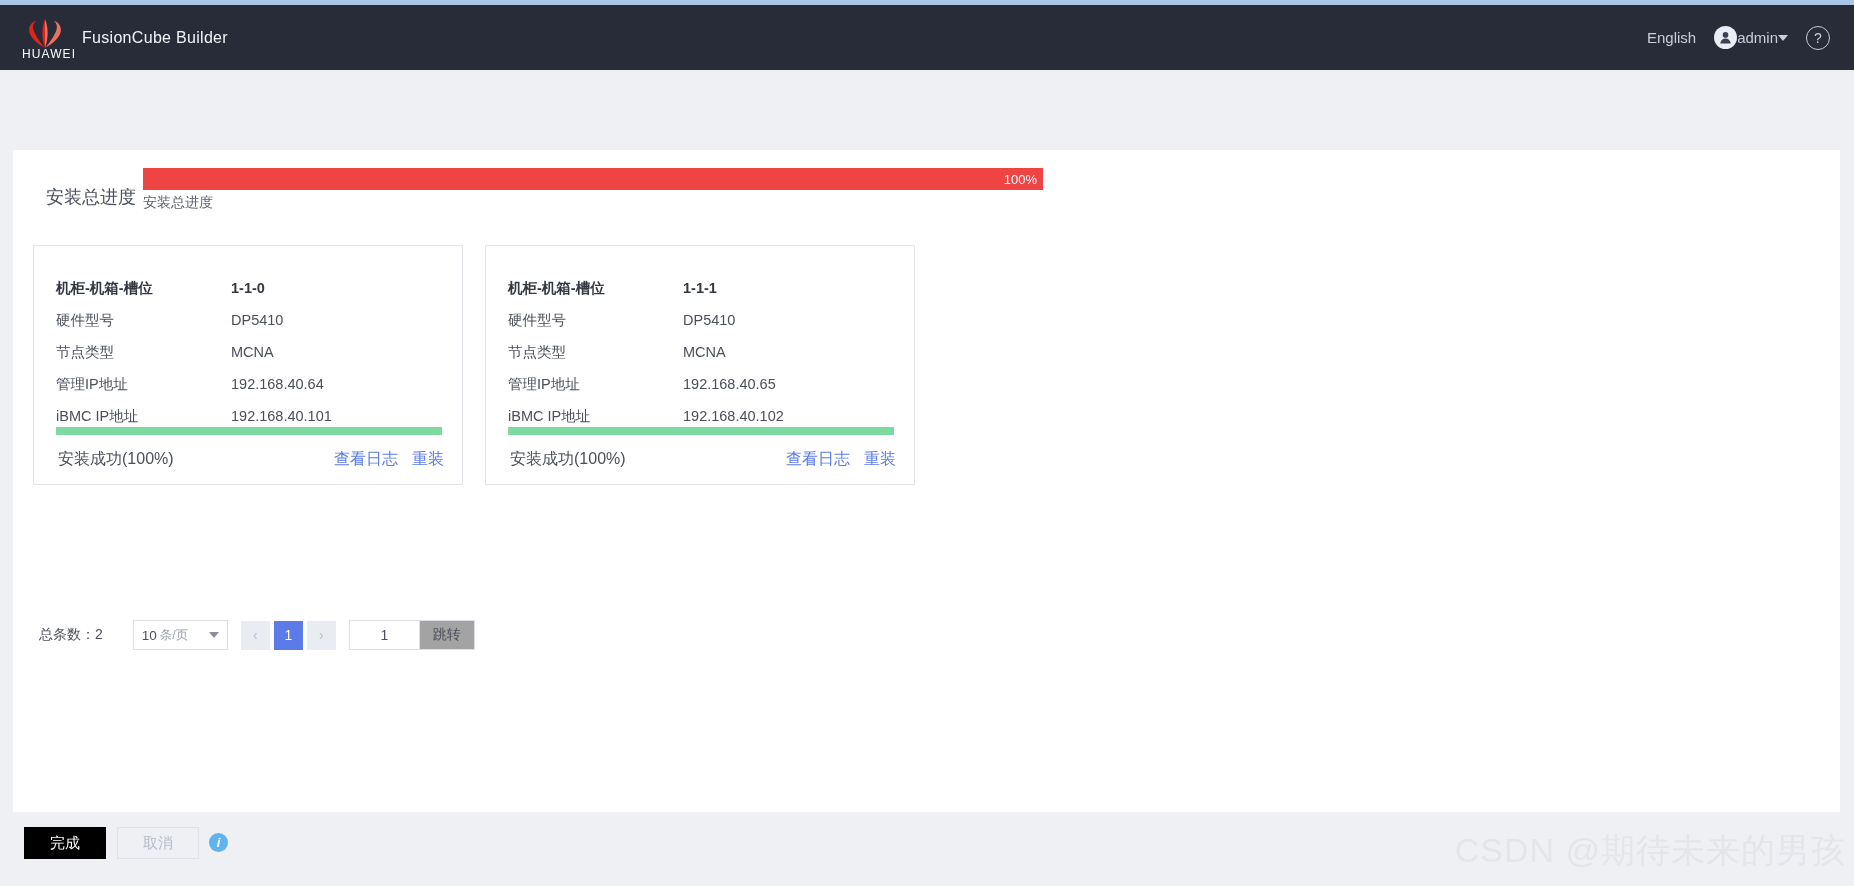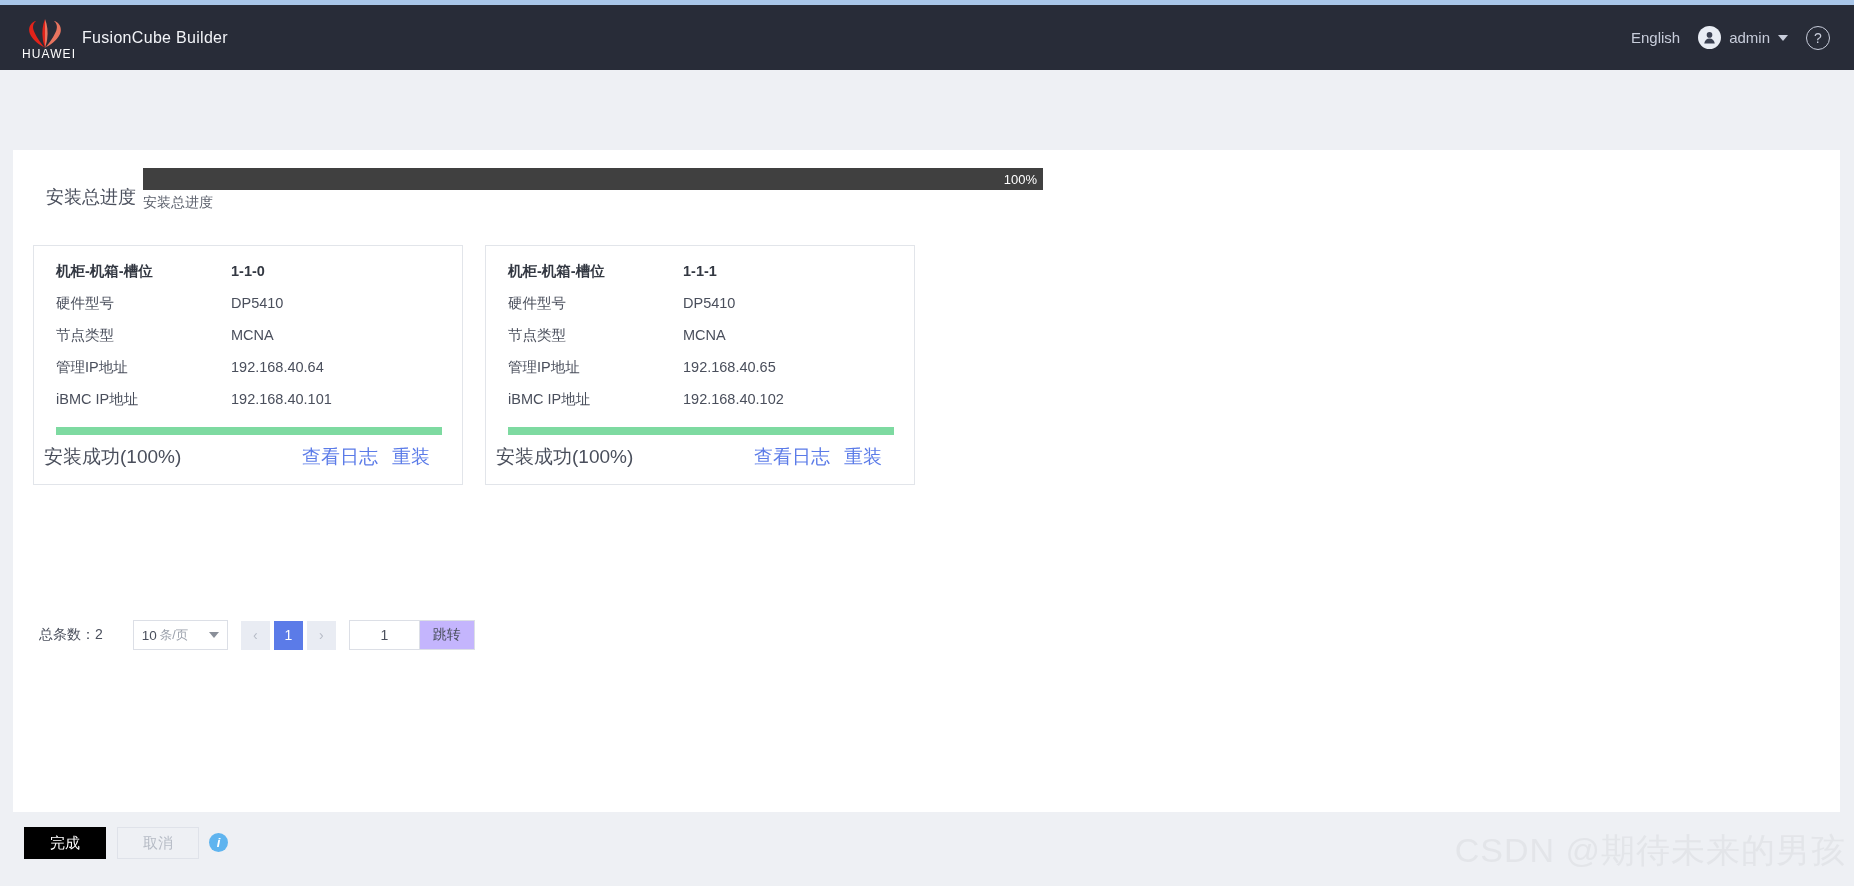--- a/index.html
+++ b/index.html
@@ -24,21 +24,21 @@
     position: absolute; left: 0; bottom: -1px; width: 46px; text-align: center;
     font-size: 12px; letter-spacing: 1.1px; color: #ffffff; font-weight: normal; margin-top: 20px;
   }
   .brand-title { color: #f2f4f8; font-size: 16px; letter-spacing: .3px; }
 
   .header-right {
     margin-left: auto; display: flex; align-items: center; gap: 18px; padding-right: 24px;
     color: #c8cddb; font-size: 15px;
   }
   .lang { cursor: pointer; color: #c8cddb; }
-  .user-box { display: flex; align-items: center; gap: 8px; cursor: pointer; }
+  .user-box { display: flex; align-items: center; cursor: pointer; }
   .avatar {
     width: 23px; height: 23px; border-radius: 50%; background: #e9edf4;
     display: flex; align-items: center; justify-content: center;
   }
   .caret { width: 0; height: 0; border-left: 5px solid transparent; border-right: 5px solid transparent; border-top: 6px solid #c8cddb; }
   .help-icon {
     width: 24px; height: 24px; border-radius: 50%; border: 1.6px solid #c8cddb;
     display: flex; align-items: center; justify-content: center; font-size: 14px; color: #c8cddb; cursor: pointer;
   }
 
@@ -62,41 +62,41 @@
     background: #ffffff;
   }
 
   .progress-row { position: absolute; left: 17px; top: 18px; width: 1060px; height: 48px; }
   .progress-label { position: absolute; left: 16px; top: 17px; font-size: 18px; color: #4a4f5c; }
   .progress-outer {
     position: absolute; left: 113px; top: 0; width: 900px; height: 22px;
     background: #f0f2f5;
   }
   .progress-inner {
-    height: 22px; background: #404040; display: flex; align-items: center; justify-content: flex-end;
+    height: 22px; background: #ef4444; display: flex; align-items: center; justify-content: flex-end;
   }
   .progress-pct { color: #ffffff; font-size: 13px; padding-right: 6px; }
   .progress-status { position: absolute; left: 113px; top: 26px; font-size: 14px; color: #5a5f6b; }
 
   
   .cards { position: absolute; left: 20px; top: 95px; display: flex; gap: 22px; }
   .card {
     width: 430px; height: 240px; border: 1px solid #e2e5ea; background: #fff;
-    position: relative; padding: 9px 22px 0 22px;
+    position: relative; padding: 26px 22px 0 22px;
   }
   .card-row { display: flex; align-items: center; height: 32px; }
   .card-key { width: 175px; font-size: 14.5px; color: #4a4f5c; }
   .card-key.bold { font-weight: bold; color: #333842; }
   .card-val { font-size: 14.5px; color: #4a4f5c; }
   .card-val.bold { font-weight: bold; color: #333842; }
   .card-bar { position: absolute; left: 22px; bottom: 49px; width: 386px; height: 8px; background: #f0f2f5; }
   .card-bar-fill { height: 8px; background: #7edaa1; }
   .card-foot {
-    position: absolute; left: 10px; bottom: 14px; width: 386px;
-    display: flex; align-items: center; font-size: 19px; color: #4a4f5c;
+    position: absolute; left: 24px; bottom: 14px; width: 386px;
+    display: flex; align-items: center; font-size: 16px; color: #4a4f5c;
   }
   .card-links { margin-left: auto; display: flex; gap: 14px; }
   .link { color: #5b7be8; cursor: pointer; }
 
   
   .pager { position: absolute; left: 26px; top: 470px; display: flex; align-items: center; height: 30px; }
   .pager-total { font-size: 14px; color: #4a4f5c; margin-right: 30px; }
   .pager-select {
     width: 95px; height: 30px; border: 1px solid #dcdfe6; background: #fff;
     display: flex; align-items: center; padding: 0 8px; font-size: 13.5px; color: #4a4f5c; cursor: pointer;
@@ -109,21 +109,21 @@
     width: 29px; height: 29px; background: #e9ecf3; color: #b7bcc7;
     display: flex; align-items: center; justify-content: center; font-size: 14px; cursor: pointer;
   }
   .pg-btn.active { background: #5b7be8; color: #fff; }
   .jump-box { display: flex; margin-left: 13px; }
   .jump-input {
     width: 70px; height: 30px; border: 1px solid #dcdfe6; border-right: none; background: #fff;
     text-align: center; font-size: 14px; color: #4a4f5c; font-family: inherit; outline: none;
   }
   .jump-btn {
-    width: 56px; height: 30px; border: 1px solid #dcdfe6; background: #c4b5fd;
+    width: 56px; height: 30px; border: 1px solid #dcdfe6; background: #a3a3a3;
     display: flex; align-items: center; justify-content: center; font-size: 14px; color: #4a4f5c; cursor: pointer;
   }
 
   
   .footer { position: absolute; left: 0; top: 812px; width: 1854px; height: 74px; background: #eef0f4; }
   .btn-primary {
     position: absolute; left: 24px; top: 15px; width: 82px; height: 32px; background: #000000;
     color: #fff; font-size: 15px; display: flex; align-items: center; justify-content: center; cursor: pointer; border: none;
     font-family: inherit;
   }

